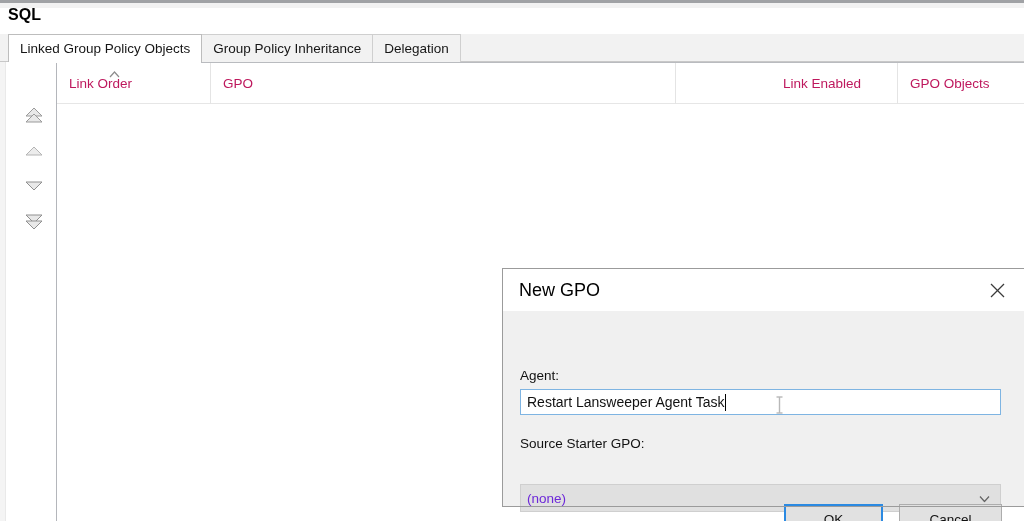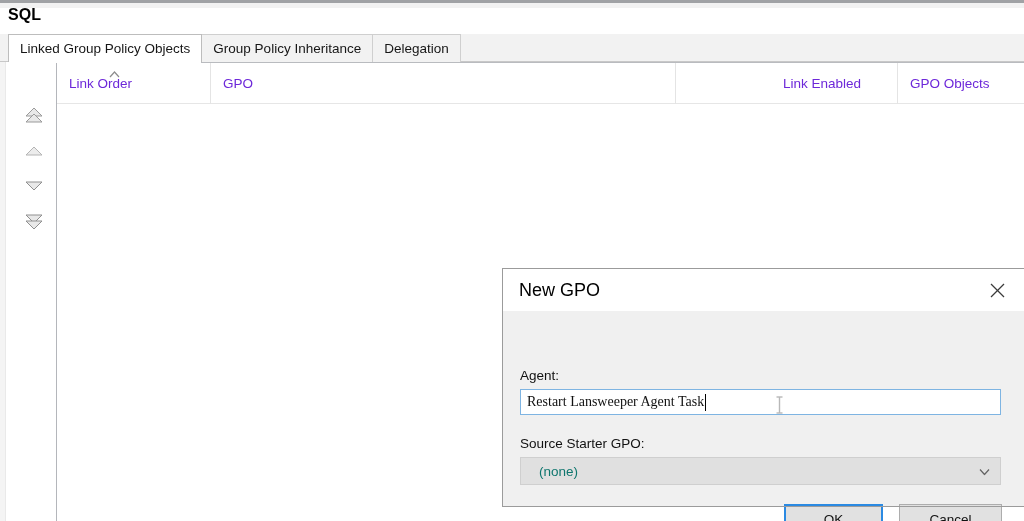--- a/index.html
+++ b/index.html
@@ -157,21 +157,21 @@
     box-sizing: border-box;
   }
   .col {
     position: absolute;
     top: 0;
     height: 41px;
     box-sizing: border-box;
     display: flex;
     align-items: center;
     font-size: 13.5px;
-    color: #6d28d9;
+    color: #be185d;
     padding-left: 12px;
     border-right: 1px solid #e4e4e4;
     white-space: nowrap;
     cursor: default;
   }
   .col.last { border-right: none; }
   .sort-indicator {
     position: absolute;
     top: 3px;
     left: 52px;
@@ -230,21 +230,21 @@
   .field-label {
     position: absolute;
     font-size: 13.5px;
     color: #111111;
   }
   .text-input {
     position: absolute;
     box-sizing: border-box;
     background: #ffffff;
     border: 1px solid #7eb4e2;
-    font-family: Liberation Serif, serif;
+    font-family: Liberation Sans, sans-serif;
     font-size: 14px;
     color: #111111;
     padding: 0 0 0 6px;
     display: flex;
     align-items: center;
     outline: none;
   }
   .caret {
     display: inline-block;
     width: 1px;
@@ -261,23 +261,24 @@
     height: 20px;
   }
   .combo {
     position: absolute;
     box-sizing: border-box;
     background: #e0e0e0;
     border: 1px solid #cfcfcf;
     display: flex;
     align-items: center;
     font-size: 13.5px;
-    color: #0f766e;
-    padding-left: 18px;
-    cursor: default;
+    color: #6d28d9;
+    padding-left: 6px;
+    cursor: default;
+    margin-top: 27px;
   }
   .combo-arrow {
     position: absolute;
     right: 10px;
     top: 50%;
     transform: translateY(-50%);
     color: #606060;
   }
   .dlg-btn {
     position: absolute;

